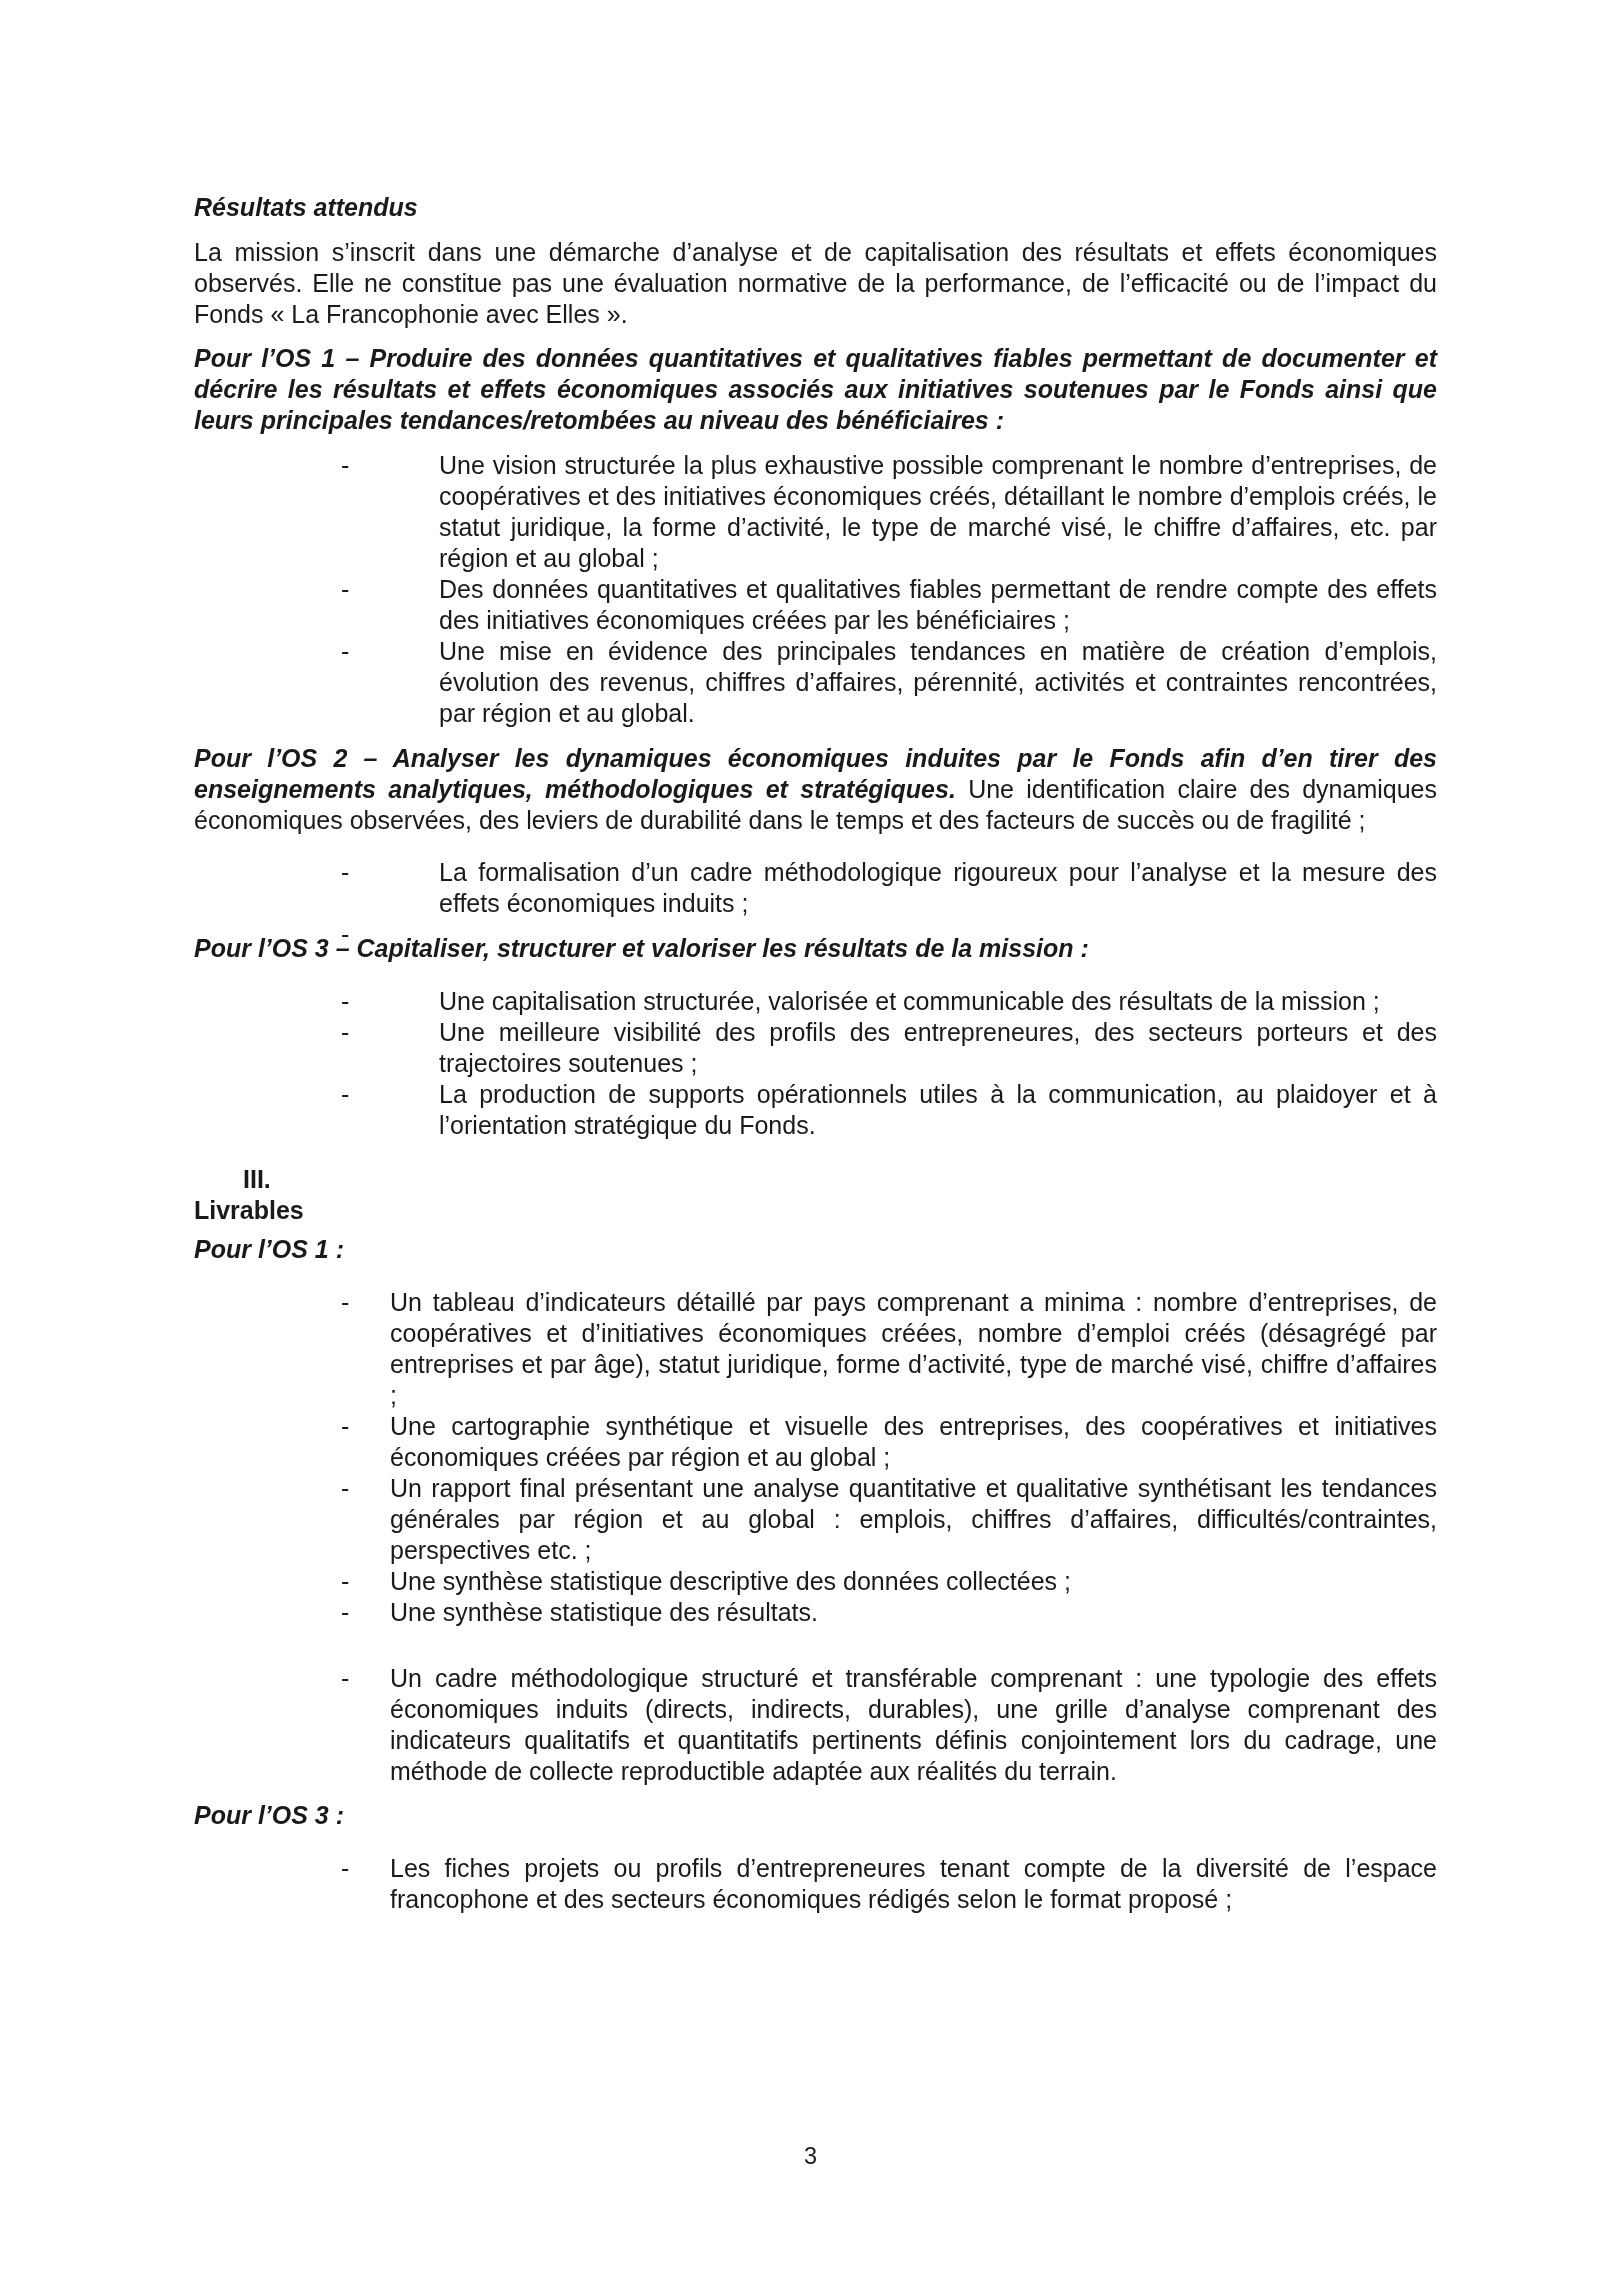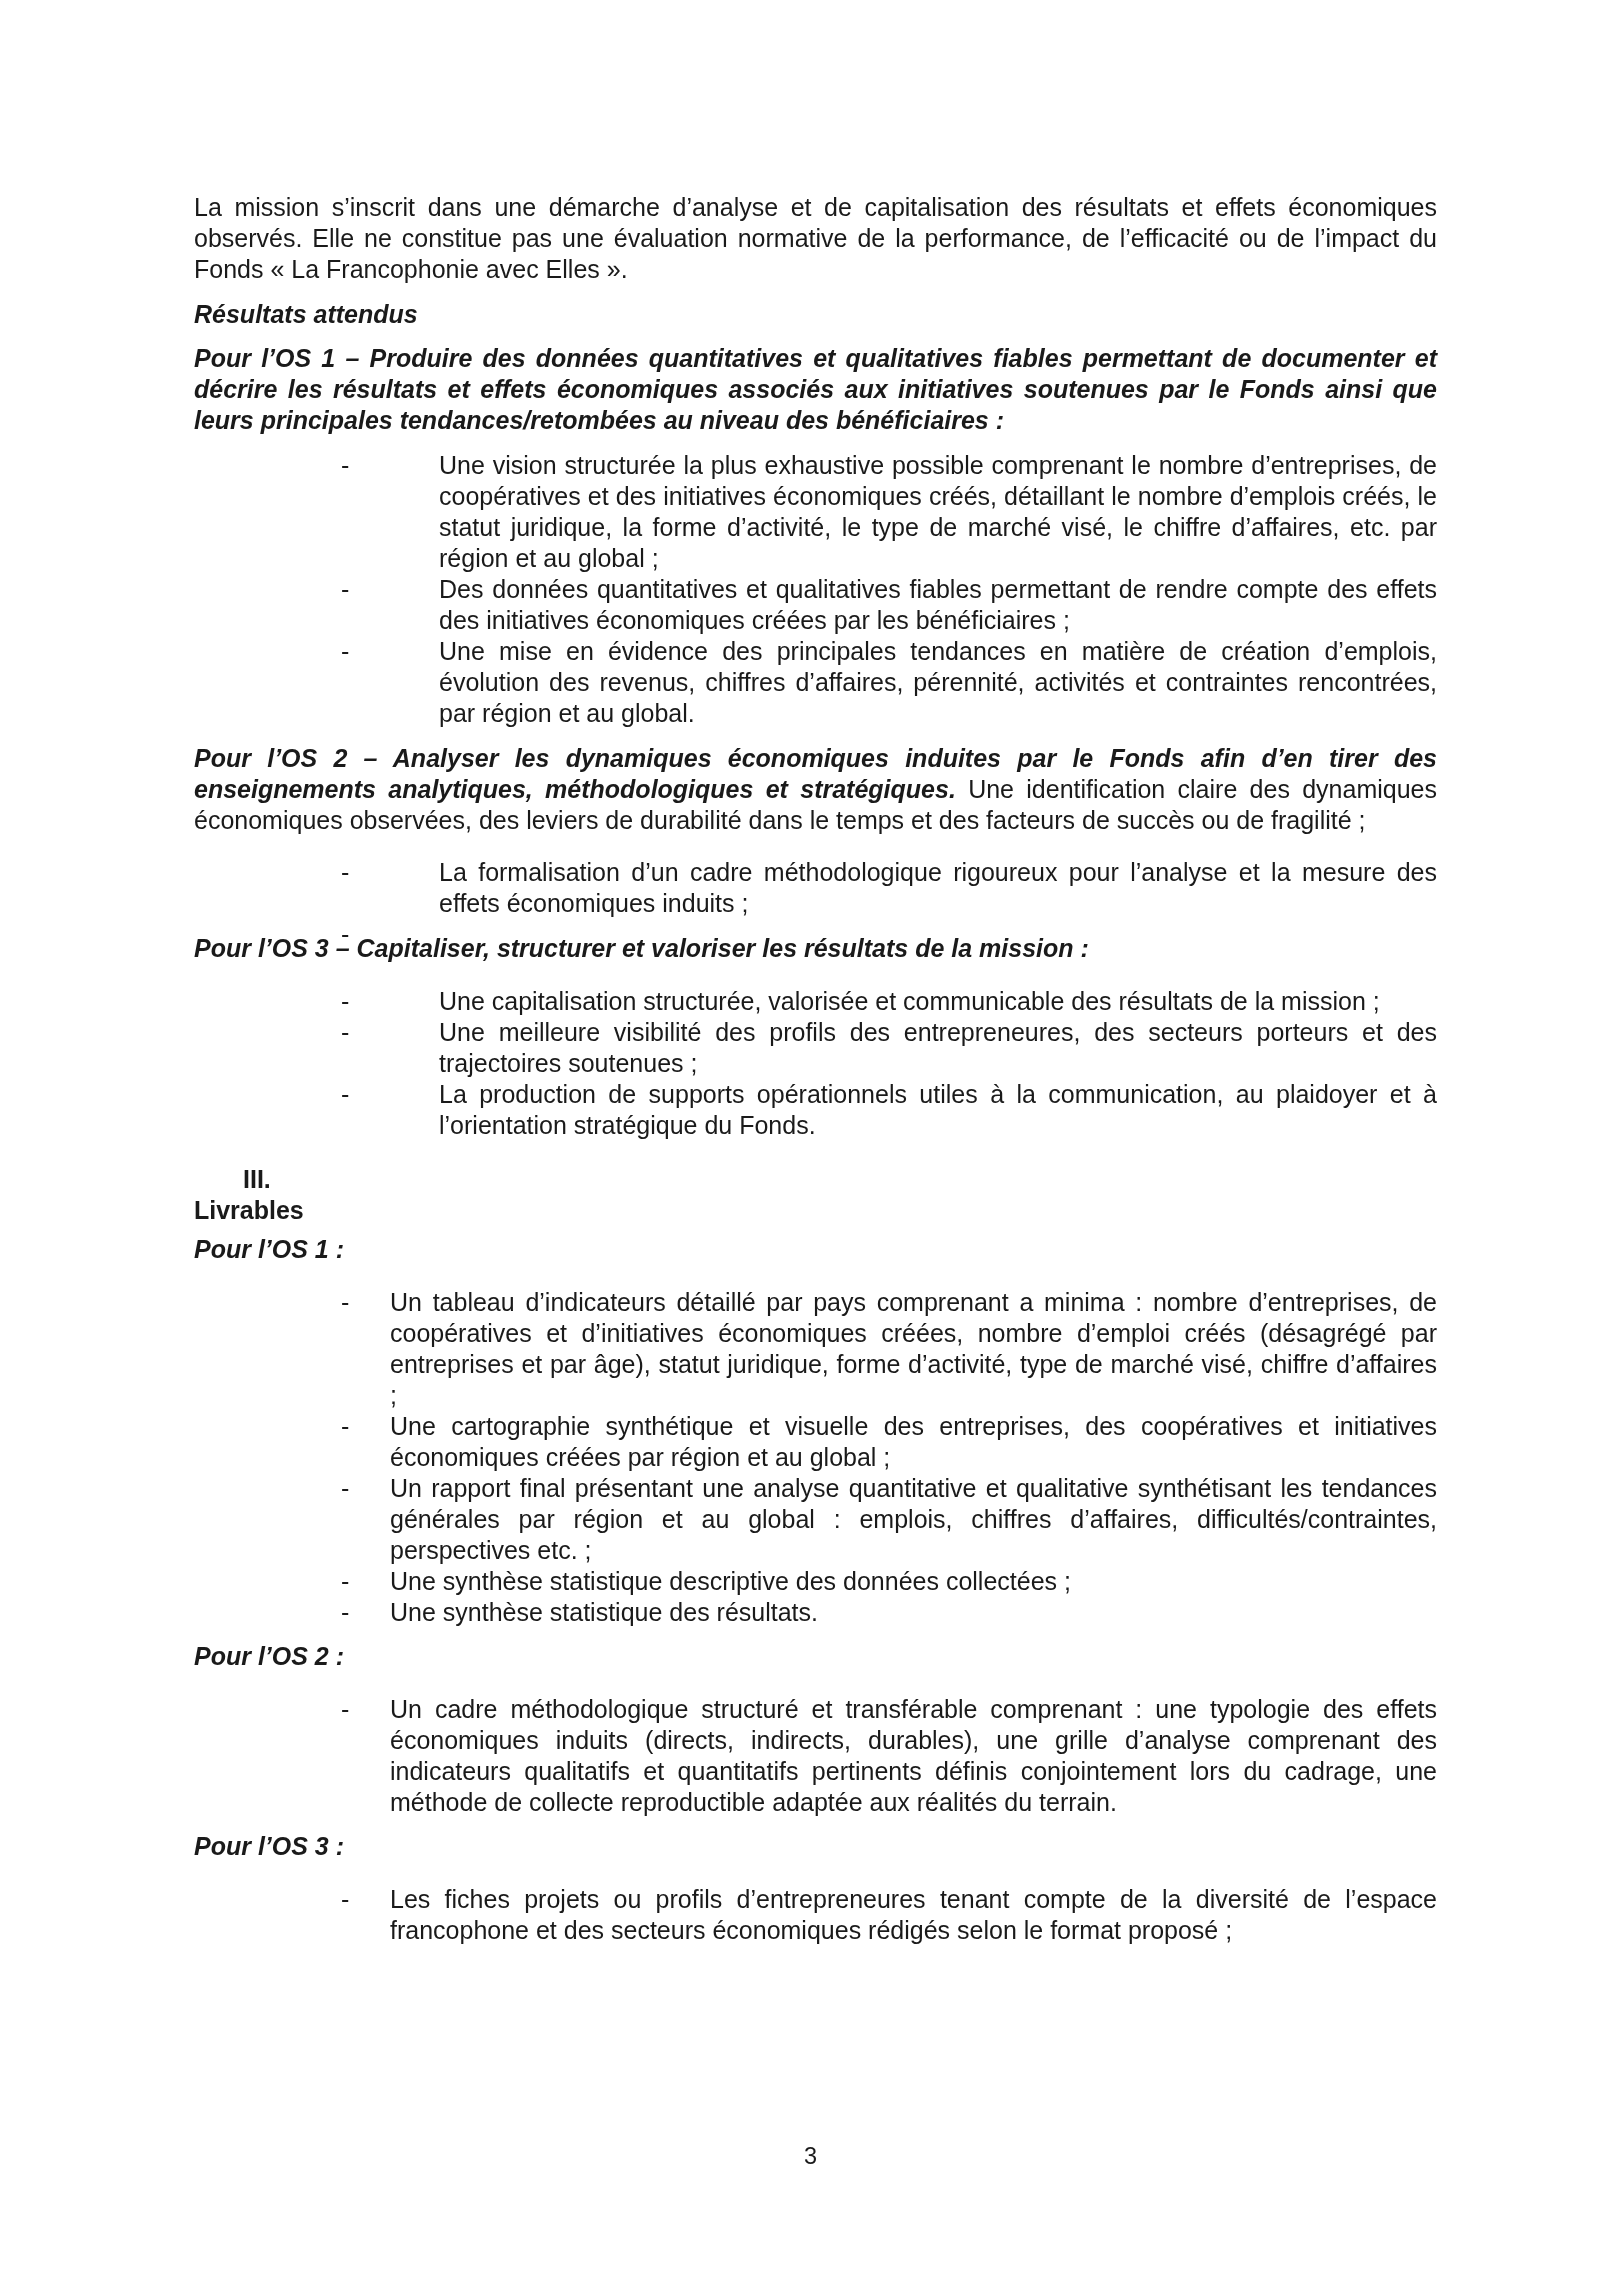--- a/index.html
+++ b/index.html
@@ -26,23 +26,23 @@
     .page-number {
       position: absolute; left: 0; width: 1621px; top: 2143px; text-align: center;
       font-family: "Liberation Sans", sans-serif; font-size: 23.5px; color: #1a1a1a;
     }
   </style>
 </head>
 <body>
 
 <div class="page">
 
+  <p class="para heading-bi">Résultats attendus</p>
+
   <p class="para">La mission s’inscrit dans une démarche d’analyse et de capitalisation des résultats et effets économiques observés. Elle ne constitue pas une évaluation normative de la performance, de l’efficacité ou de l’impact du Fonds « La Francophonie avec Elles ».</p>
-
-  <p class="para heading-bi">Résultats attendus</p>
 
   <p class="heading-bi">Pour l’OS 1 – Produire des données quantitatives et qualitatives fiables permettant de documenter et décrire les résultats et effets économiques associés aux initiatives soutenues par le Fonds ainsi que leurs principales tendances/retombées au niveau des bénéficiaires :</p>
   <div class="spacer-s"></div>
   <ul class="bullets l2">
     <li><span class="dash">-</span><span>Une vision structurée la plus exhaustive possible comprenant le nombre d’entreprises, de coopératives et des initiatives économiques créés, détaillant le nombre d’emplois créés, le statut juridique, la forme d’activité, le type de marché visé, le chiffre d’affaires, etc. par région et au global ;</span></li>
     <li><span class="dash">-</span><span>Des données quantitatives et qualitatives fiables permettant de rendre compte des effets des initiatives économiques créées par les bénéficiaires ;</span></li>
     <li><span class="dash">-</span><span>Une mise en évidence des principales tendances en matière de création d’emplois, évolution des revenus, chiffres d’affaires, pérennité, activités et contraintes rencontrées, par région et au global.</span></li>
   </ul>
   <div class="spacer-s"></div>
 
@@ -71,21 +71,20 @@
   <div class="spacer-m"></div>
   <ul class="bullets l3">
     <li><span class="dash">-</span><span>Un tableau d’indicateurs détaillé par pays comprenant a minima : nombre d’entreprises, de coopératives et d’initiatives économiques créées, nombre d’emploi créés (désagrégé par entreprises et par âge), statut juridique, forme d’activité, type de marché visé, chiffre d’affaires ;</span></li>
     <li><span class="dash">-</span><span>Une cartographie synthétique et visuelle des entreprises, des coopératives et initiatives économiques créées par région et au global ;</span></li>
     <li><span class="dash">-</span><span>Un rapport final présentant une analyse quantitative et qualitative synthétisant les tendances générales par région et au global : emplois, chiffres d’affaires, difficultés/contraintes, perspectives etc. ;</span></li>
     <li><span class="dash">-</span><span>Une synthèse statistique descriptive des données collectées ;</span></li>
     <li><span class="dash">-</span><span>Une synthèse statistique des résultats.</span></li>
   </ul>
   <div class="spacer-s"></div>
 
-  <p class="heading-bi">Pour l’OS 2 :</p>
   <div class="spacer-m"></div>
   <ul class="bullets l3">
     <li><span class="dash">-</span><span>Un cadre méthodologique structuré et transférable comprenant : une typologie des effets économiques induits (directs, indirects, durables), une grille d’analyse comprenant des indicateurs qualitatifs et quantitatifs pertinents définis conjointement lors du cadrage, une méthode de collecte reproductible adaptée aux réalités du terrain.</span></li>
   </ul>
   <div class="spacer-s"></div>
 
   <p class="heading-bi">Pour l’OS 3 :</p>
   <div class="spacer-m"></div>
   <ul class="bullets l3">
     <li><span class="dash">-</span><span>Les fiches projets ou profils d’entrepreneures tenant compte de la diversité de l’espace francophone et des secteurs économiques rédigés selon le format proposé ;</span></li>

